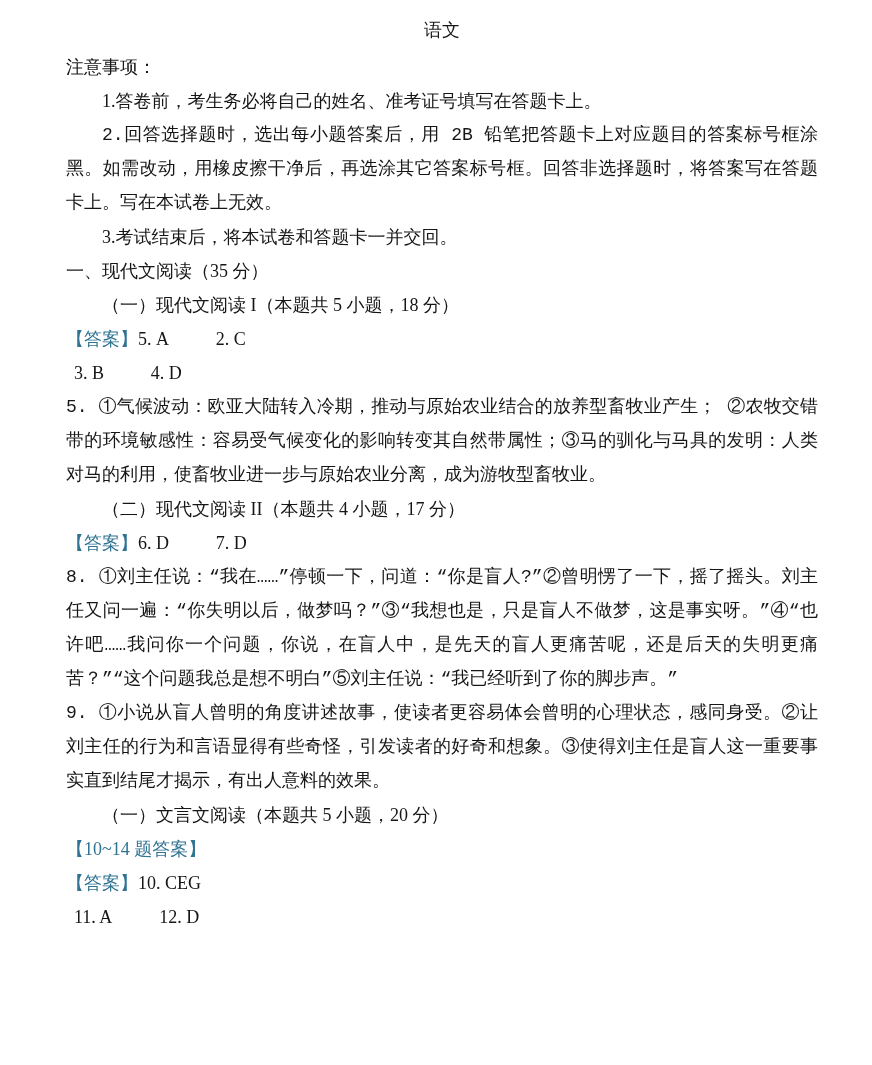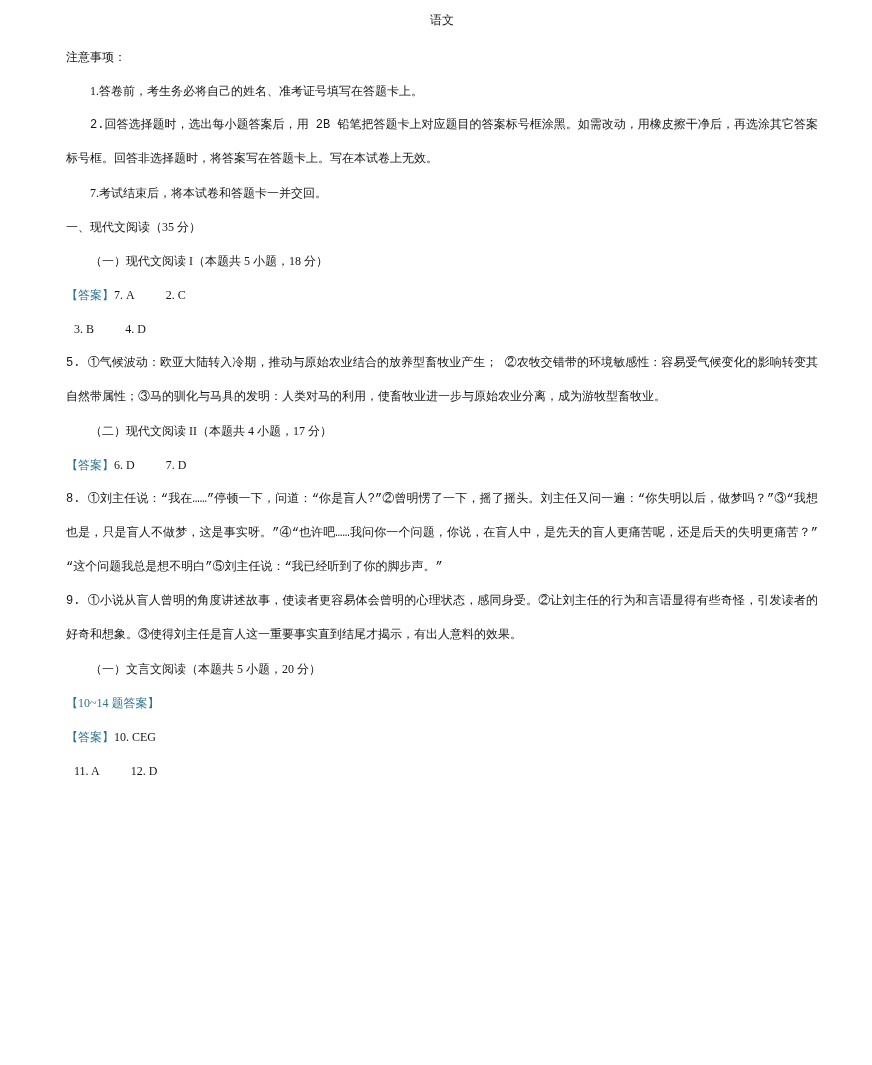--- a/index.html
+++ b/index.html
@@ -1,23 +1,23 @@
 <!DOCTYPE html>
 <html lang="zh" style="--accent: #2f7392;"><head>
 <meta charset="utf-8">
 <style>
   html,body{margin:0;padding:0;background:#ffffff;}
   .page{
     position:relative;
     width:872px;height:1065px;
     box-sizing:border-box;
-    padding:0 54px 0 66px;
+    padding:10px 54px 0 66px;
     background:#ffffff;
     font-family:"Liberation Serif","DejaVu Serif",serif;
-    font-size:12px;
+    font-size:18px;
     line-height:34px;
     color:#161616;
     overflow:hidden;
   }
   .page p,.page h1,.page h2,.page h3{margin:0;padding:0;font-weight:inherit;font-size:inherit;}
   .doc-title{
     font-size:25px;
     font-weight:700;
     text-align:center;
     line-height:40px;
@@ -35,26 +35,26 @@
 </head>
 <body>
 
 <div class="page">
 
   <h1 class="doc-title">语文</h1>
 
   <p class="bold">注意事项：</p>
   <p class="bold indent">1.答卷前，考生务必将自己的姓名、准考证号填写在答题卡上。</p>
   <p class="bold indent just">2.回答选择题时，选出每小题答案后，用 2B 铅笔把答题卡上对应题目的答案标号框涂黑。如需改动，用橡皮擦干净后，再选涂其它答案标号框。回答非选择题时，将答案写在答题卡上。写在本试卷上无效。</p>
-  <p class="bold indent">7.考试结束后，将本试卷和答题卡一并交回。</p>
+  <p class="bold indent">3.考试结束后，将本试卷和答题卡一并交回。</p>
 
   <h2 class="sec-heading">一、现代文阅读（35 分）</h2>
 
   <h3 class="sub-heading">（一）现代文阅读 I（本题共 5 小题，18 分）</h3>
-  <p class="answer-line"><span class="accent">【答案】</span><span class="choice">7. A</span><span class="choice">2. C</span></p>
+  <p class="answer-line"><span class="accent">【答案】</span><span class="choice">5. A</span><span class="choice">2. C</span></p>
   <p class="answer-line"><span class="choice">3. B</span><span class="choice">4. D</span></p>
   <p class="just">5. ①气候波动：欧亚大陆转入冷期，推动与原始农业结合的放养型畜牧业产生； ②农牧交错带的环境敏感性：容易受气候变化的影响转变其自然带属性；③马的驯化与马具的发明：人类对马的利用，使畜牧业进一步与原始农业分离，成为游牧型畜牧业。</p>
 
   <h3 class="sub-heading">（二）现代文阅读 II（本题共 4 小题，17 分）</h3>
   <p class="answer-line"><span class="accent">【答案】</span><span class="choice">6. D</span><span class="choice">7. D</span></p>
   <p class="just">8. ①刘主任说：“我在……”停顿一下，问道：“你是盲人?”②曾明愣了一下，摇了摇头。刘主任又问一遍：“你失明以后，做梦吗？”③“我想也是，只是盲人不做梦，这是事实呀。”④“也许吧……我问你一个问题，你说，在盲人中，是先天的盲人更痛苦呢，还是后天的失明更痛苦？”“这个问题我总是想不明白”⑤刘主任说：“我已经听到了你的脚步声。”</p>
   <p class="just">9. ①小说从盲人曾明的角度讲述故事，使读者更容易体会曾明的心理状态，感同身受。②让刘主任的行为和言语显得有些奇怪，引发读者的好奇和想象。③使得刘主任是盲人这一重要事实直到结尾才揭示，有出人意料的效果。</p>
 
 
   <h3 class="sub-heading">（一）文言文阅读（本题共 5 小题，20 分）</h3>

